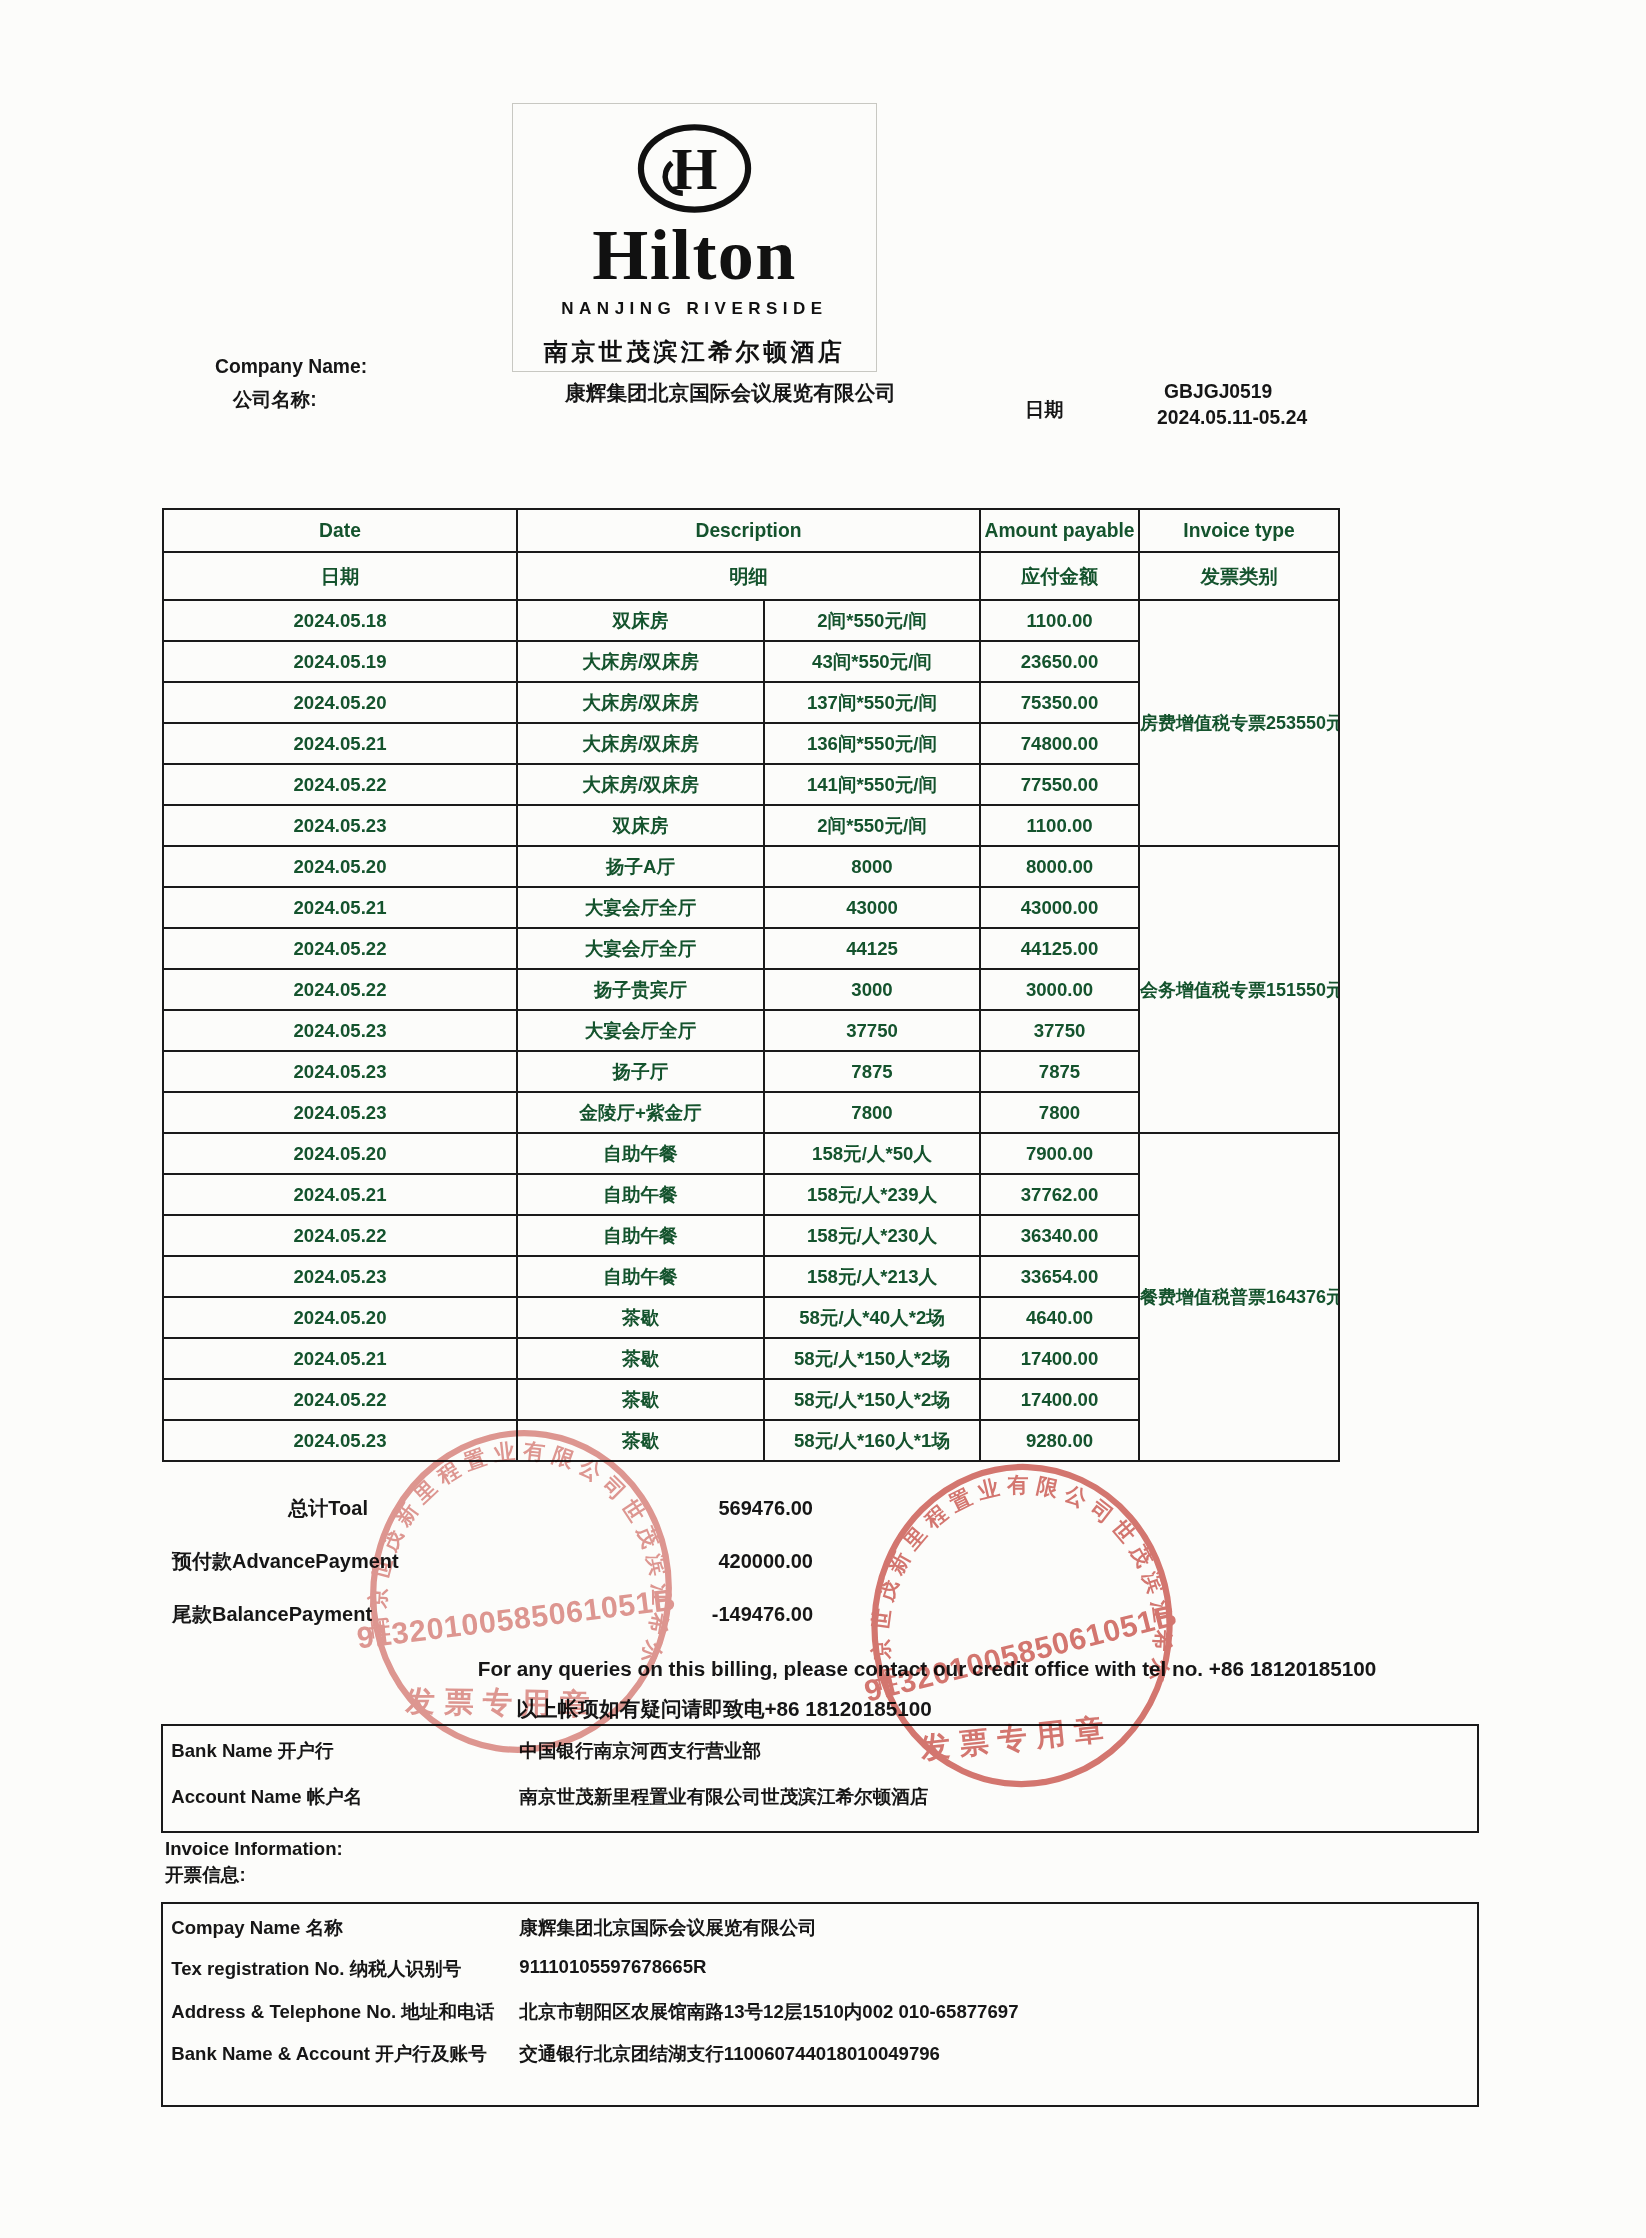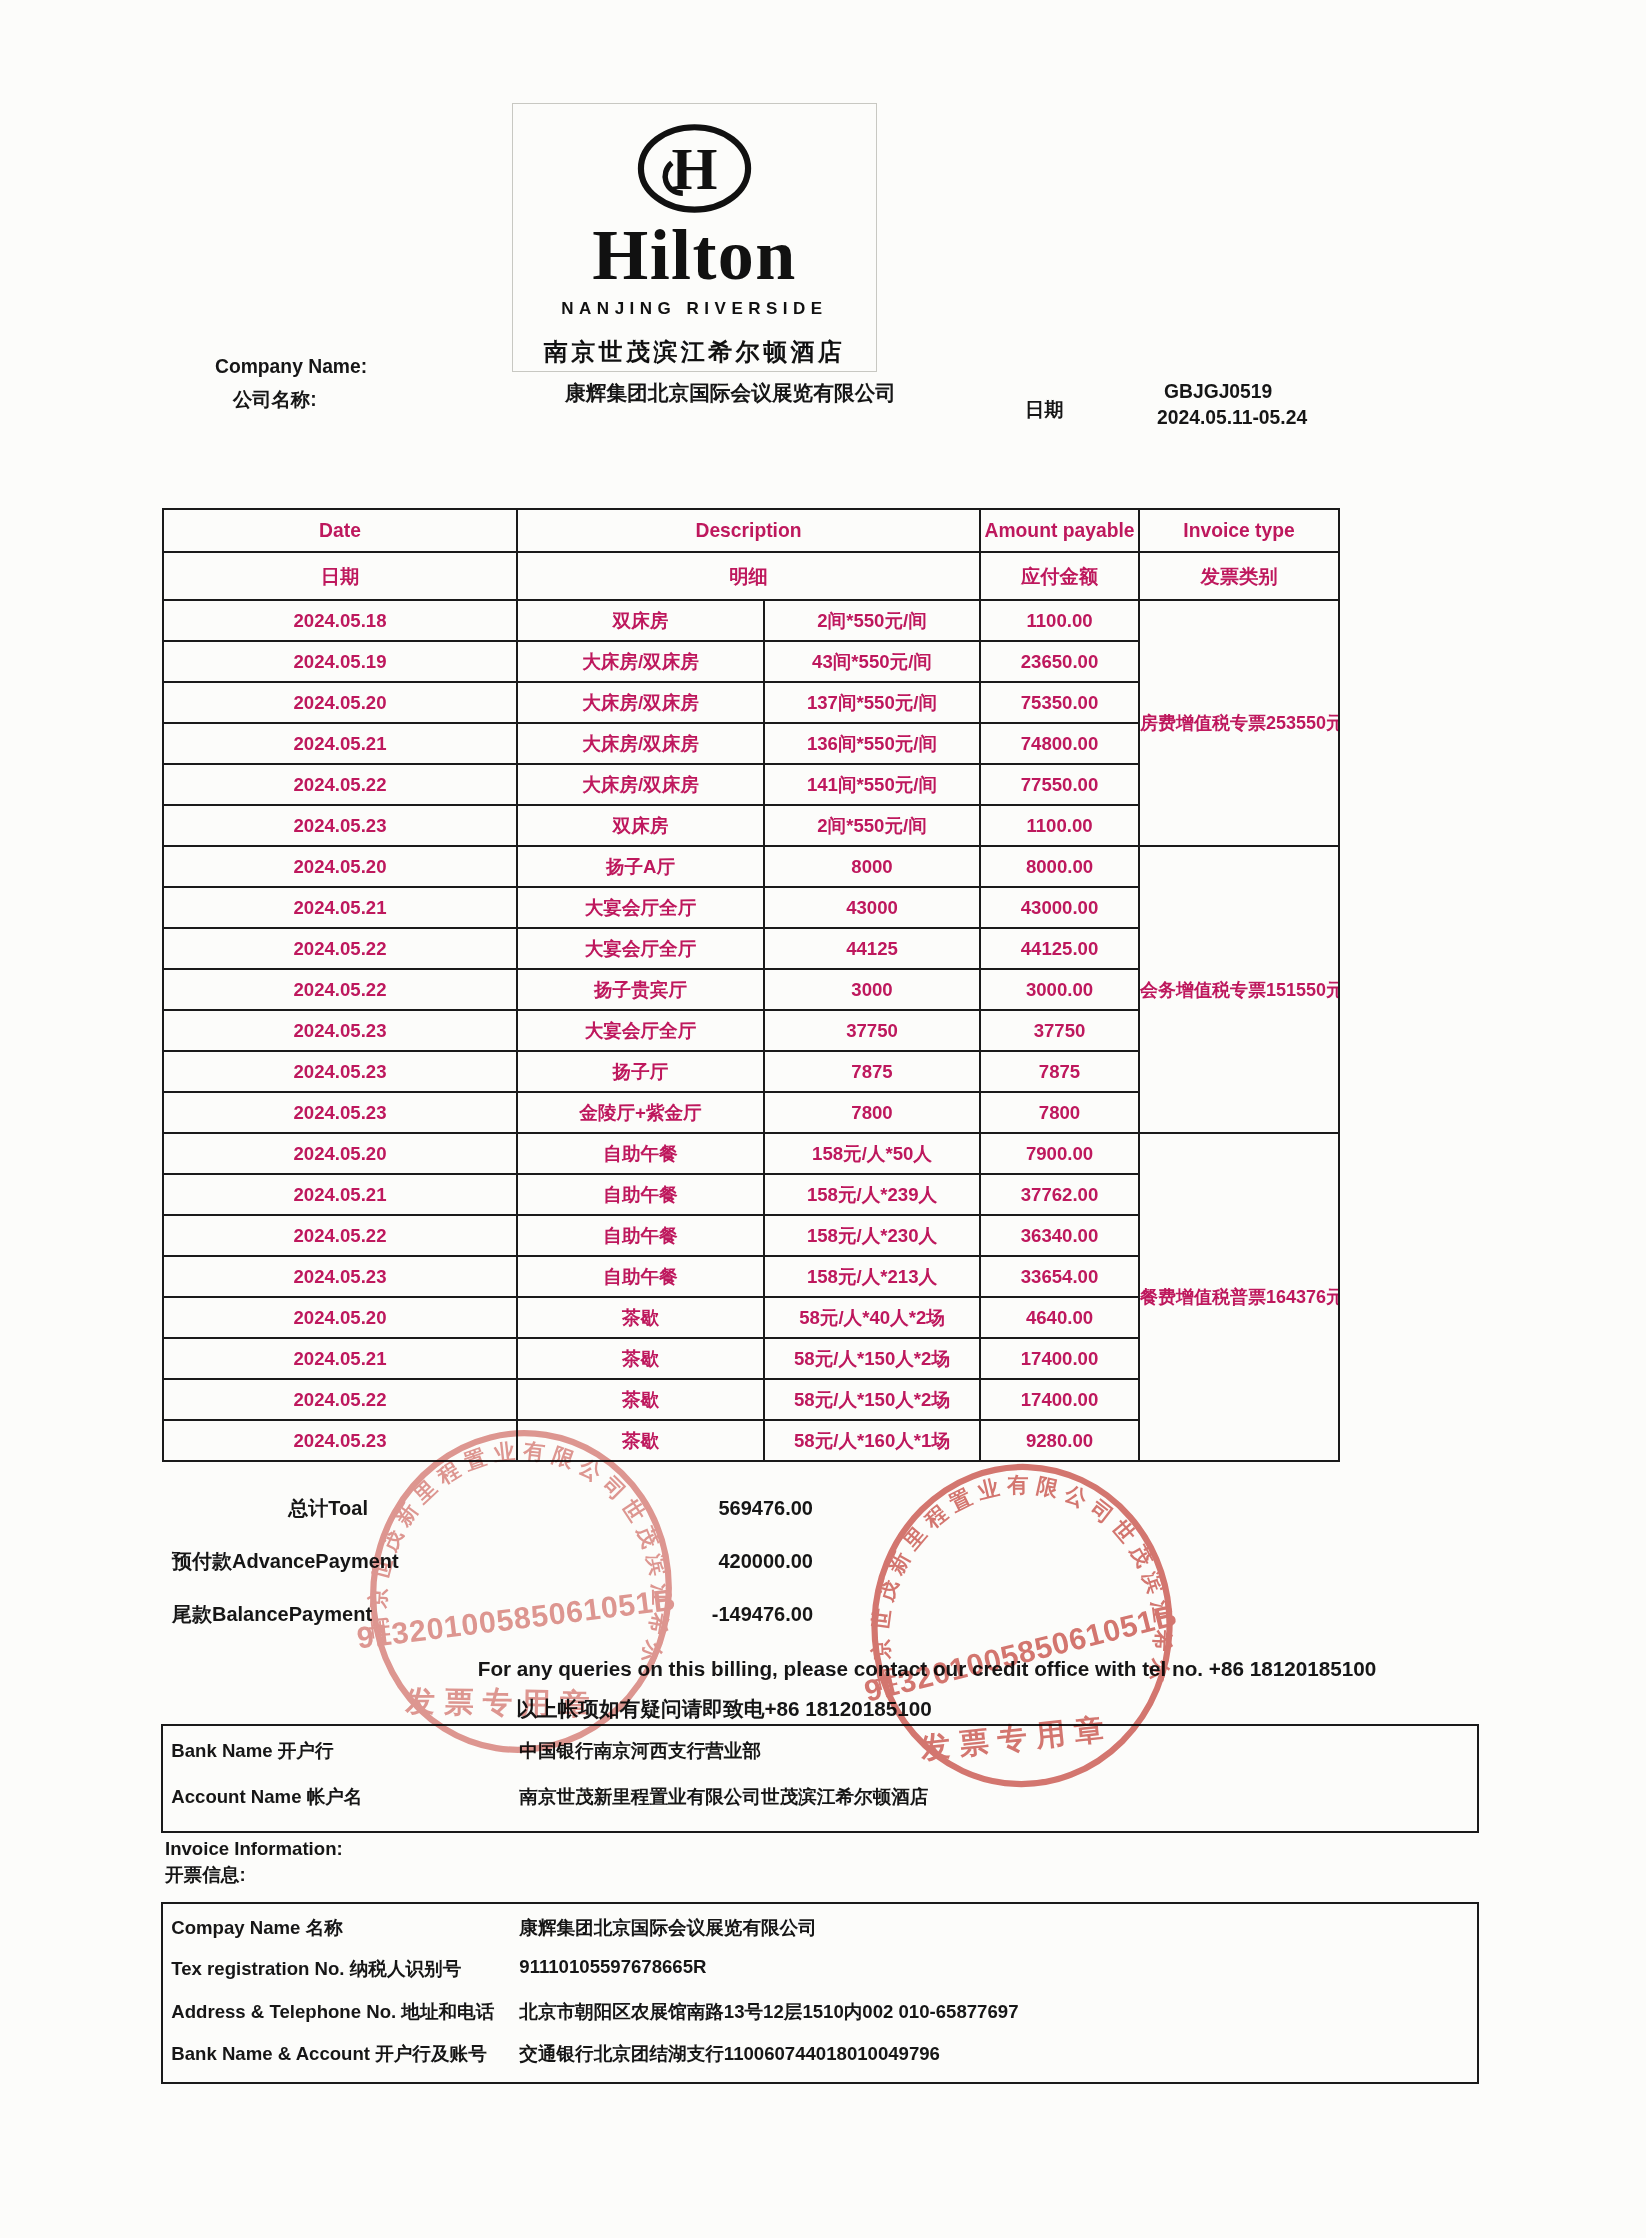--- a/index.html
+++ b/index.html
@@ -25,21 +25,21 @@
     font-size:72px;line-height:1;letter-spacing:1.4px;margin-top:-2.8px;color:#111;
   }
   .brand-loc{font-size:17px;font-weight:700;letter-spacing:5.5px;margin-top:8px;color:#111;}
   .brand-cn{font-size:24px;font-weight:700;letter-spacing:3.4px;margin-top:16.5px;color:#111;}
   
   .lbl{position:absolute;font-weight:700;font-size:19.3px;white-space:nowrap;}
   
   table.billing{
     position:absolute;left:162px;top:508px;width:1176px;
     border-collapse:collapse;table-layout:fixed;
-    font-weight:700;font-size:18.6px;color:#be185d;
+    font-weight:700;font-size:18.6px;color:#14532d;
   }
   table.billing th,table.billing td{
     border:2.1px solid #1a1a1a;text-align:center;vertical-align:middle;
     padding:0;overflow:hidden;white-space:nowrap;
   }
   table.billing thead tr.h-en th{height:41px;font-size:19.3px;}
   table.billing thead tr.h-cn th{height:46px;font-size:19.3px;}
   table.billing tbody tr{height:41px;}
   td.c-invoice{font-size:18px;}
   
@@ -49,21 +49,21 @@
   .t-val{width:445px;text-align:right;white-space:nowrap;}
   
   .contact-en{position:absolute;left:341px;top:1657px;width:1172px;text-align:center;font-weight:700;font-size:20.7px;white-space:nowrap;}
   .contact-cn{position:absolute;left:276px;top:1695px;width:896px;text-align:center;font-weight:700;font-size:20.7px;white-space:nowrap;}
   
   .info-box{
     position:absolute;left:161px;width:1318px;border:2.1px solid #1a1a1a;box-sizing:border-box;
     font-weight:700;font-size:18.6px;
   }
   .bank-box{top:1724px;height:109px;}
-  .inv-box{top:1902px;height:182px;}
+  .inv-box{top:1902px;height:205px;}
   .ib-row{position:absolute;left:8.3px;right:8.3px;display:flex;white-space:nowrap;}
   .ib-label{width:348px;flex:none;}
   .ib-value{flex:1;}
   .inv-heading{position:absolute;left:165px;font-weight:700;font-size:18.6px;white-space:nowrap;}
   
   .stamp{position:absolute;mix-blend-mode:multiply;pointer-events:none;}
   .stamp-left{left:359px;top:1419px;width:324px;height:345px;opacity:.55;transform:rotate(9deg);}
   .stamp-right{left:860px;top:1453px;width:324px;height:345px;opacity:.72;transform:rotate(2deg);}
   .stamp text{font-family:"Liberation Sans",sans-serif;font-weight:700;}
 </style>

